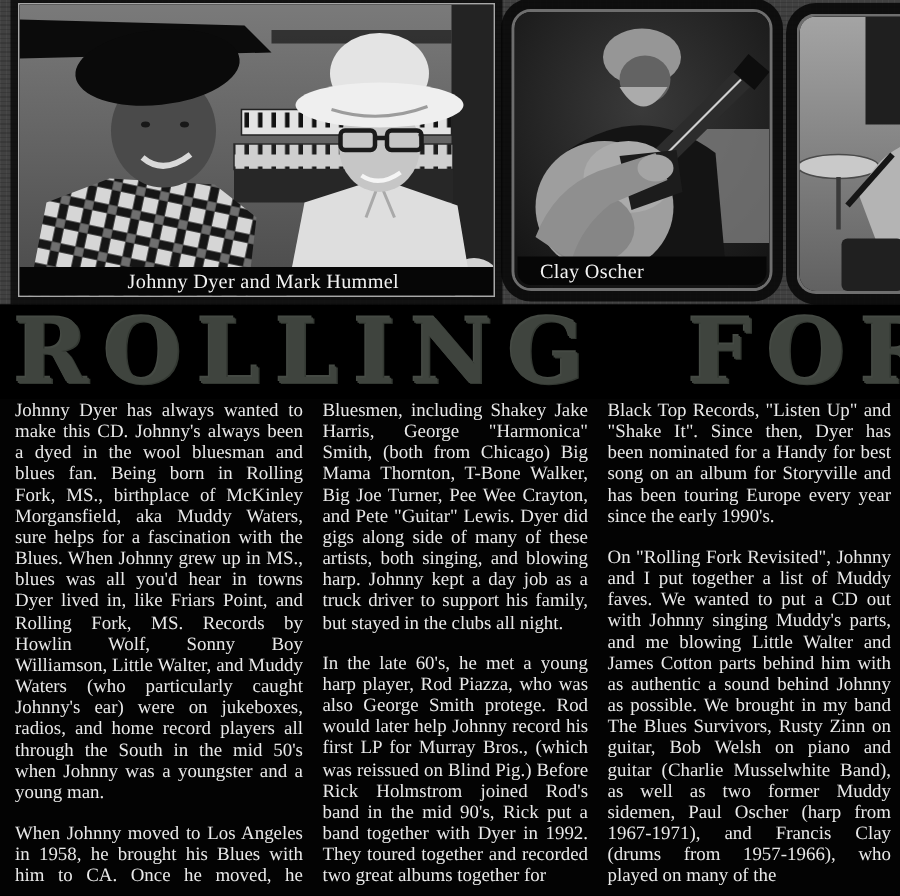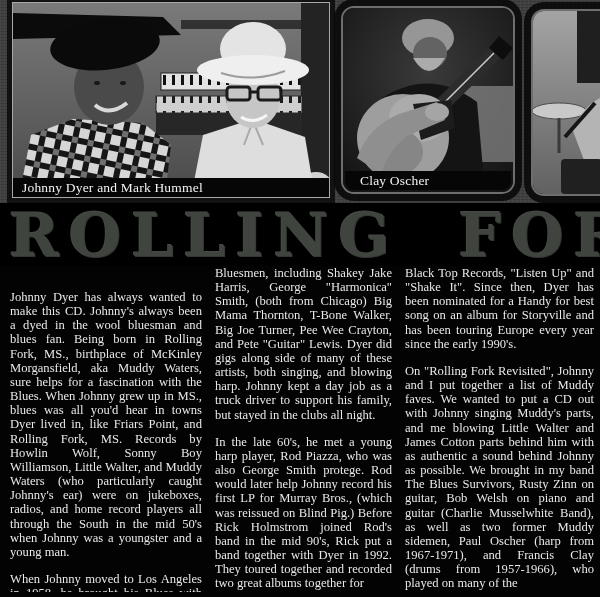--- a/index.html
+++ b/index.html
@@ -12,21 +12,21 @@
     position:absolute;top:0;left:0;width:600px;height:203px;
     background-color:#414141;
     background-image:
       repeating-linear-gradient(0deg, rgba(0,0,0,.14) 0 1px, transparent 1px 3px),
       repeating-linear-gradient(90deg, rgba(255,255,255,.04) 0 1px, transparent 1px 4px);
   }
   .photo{position:absolute;overflow:hidden;background:#0a0a0a;}
   .photo svg{display:block;width:100%;height:100%;}
   .photo1{
     left:12px;top:2px;width:316px;height:194px;
-    border:1px solid #a8a8a8;box-shadow:0 0 0 5px rgba(6,6,6,.8);
+    border:1px solid #a8a8a8;box-shadow:0 0 0 5px rgba(6,6,6,.8);text-align:center;
   }
   .photo2{
     left:341px;top:6px;width:170px;height:184px;border-radius:13px;
     border:2px solid #6e6e6e;box-shadow:0 0 0 7px rgba(6,6,6,.85);
   }
   .photo3{
     left:531px;top:9px;width:69px;height:183px;border-radius:13px 0 0 13px;
     border:2px solid #6e6e6e;border-right:none;box-shadow:0 0 0 7px rgba(6,6,6,.85);
   }
   .caption-bar{
@@ -49,21 +49,21 @@
     text-shadow:1px 1px 0 #333832, -1px -1px 0 #454a44;
   }
   
   .text-area{
     position:absolute;top:266px;left:10px;width:584px;height:326px;
     display:flex;column-gap:13px;
     color:#e9e9e9;font-size:12.6px;line-height:14.15px;
     text-align:justify;text-align-last:left;overflow:hidden;
   }
   .col{overflow:hidden;}
-  .col-1{width:193px;margin-top:24px;}
+  .col-1{width:193px;}
   .col-2{width:178px;}
   .col-3{width:190px;}
   .col p{margin:0 0 13px 0;}
   .col p:last-child{margin-bottom:0;}
 </style>
 </head>
 <body>
 
 <div class="page">
 

